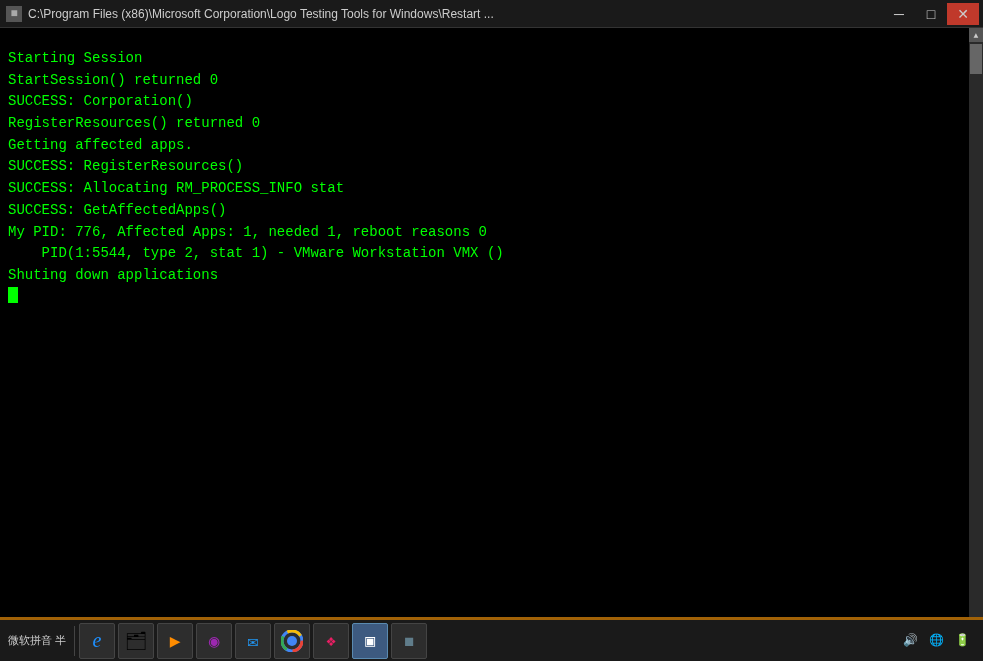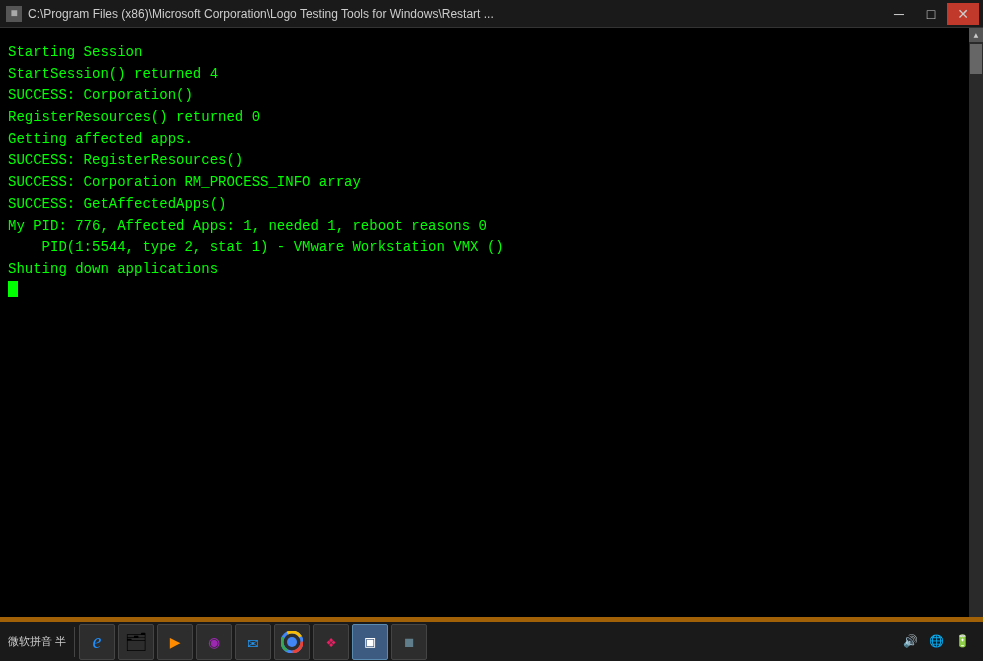--- a/index.html
+++ b/index.html
@@ -66,21 +66,21 @@
 
     
     .console-area {
       flex: 1;
       background: #000;
       display: flex;
       overflow: hidden;
     }
     .console-content {
       flex: 1;
-      padding: 14px 8px;
+      padding: 20px 8px;
       overflow-y: auto;
       color: #00ff00;
       font-size: 14px;
       line-height: 1.55;
       font-family: 'Courier New', Courier, monospace;
     }
     .console-line {
       white-space: pre;
       display: block;
     }
@@ -120,21 +120,21 @@
       height: 30px;
       background: #666;
       margin-top: 2px;
       cursor: pointer;
     }
 
     
     .taskbar {
       height: 44px;
       background: #1a1a1a;
-      border-top: 5px solid #a16207;
+      border-top: 3px solid #a16207;
       display: flex;
       align-items: center;
       padding: 0 4px;
       gap: 2px;
       flex-shrink: 0;
     }
     .taskbar-ime {
       display: flex;
       align-items: center;
       padding: 2px 4px;
@@ -201,26 +201,26 @@
   <div class="title-bar-buttons">
     <button class="tb-btn">─</button>
     <button class="tb-btn">□</button>
     <button class="tb-btn close">✕</button>
   </div>
 </div>
 
 <div class="console-area">
   <div class="console-content" id="console-output">
   <span class="console-line">Starting Session</span>
-      <span class="console-line">StartSession() returned 4</span>
+      <span class="console-line">StartSession() returned 0</span>
       <span class="console-line">SUCCESS: Corporation()</span>
       <span class="console-line">RegisterResources() returned 0</span>
       <span class="console-line">Getting affected apps.</span>
       <span class="console-line">SUCCESS: RegisterResources()</span>
-      <span class="console-line">SUCCESS: Corporation RM_PROCESS_INFO array</span>
+      <span class="console-line">SUCCESS: Allocating RM_PROCESS_INFO stat</span>
       <span class="console-line">SUCCESS: GetAffectedApps()</span>
       <span class="console-line">My PID: 776, Affected Apps: 1, needed 1, reboot reasons 0</span>
       <span class="console-line">    PID(1:5544, type 2, stat 1) - VMware Workstation VMX ()</span>
       <span class="console-line">Shuting down applications</span>
       <div class="cursor-line">
         <span class="cursor"></span>
       </div>
     </div>
   <div class="scrollbar">
     <div class="scrollbar-arrow">▲</div>

